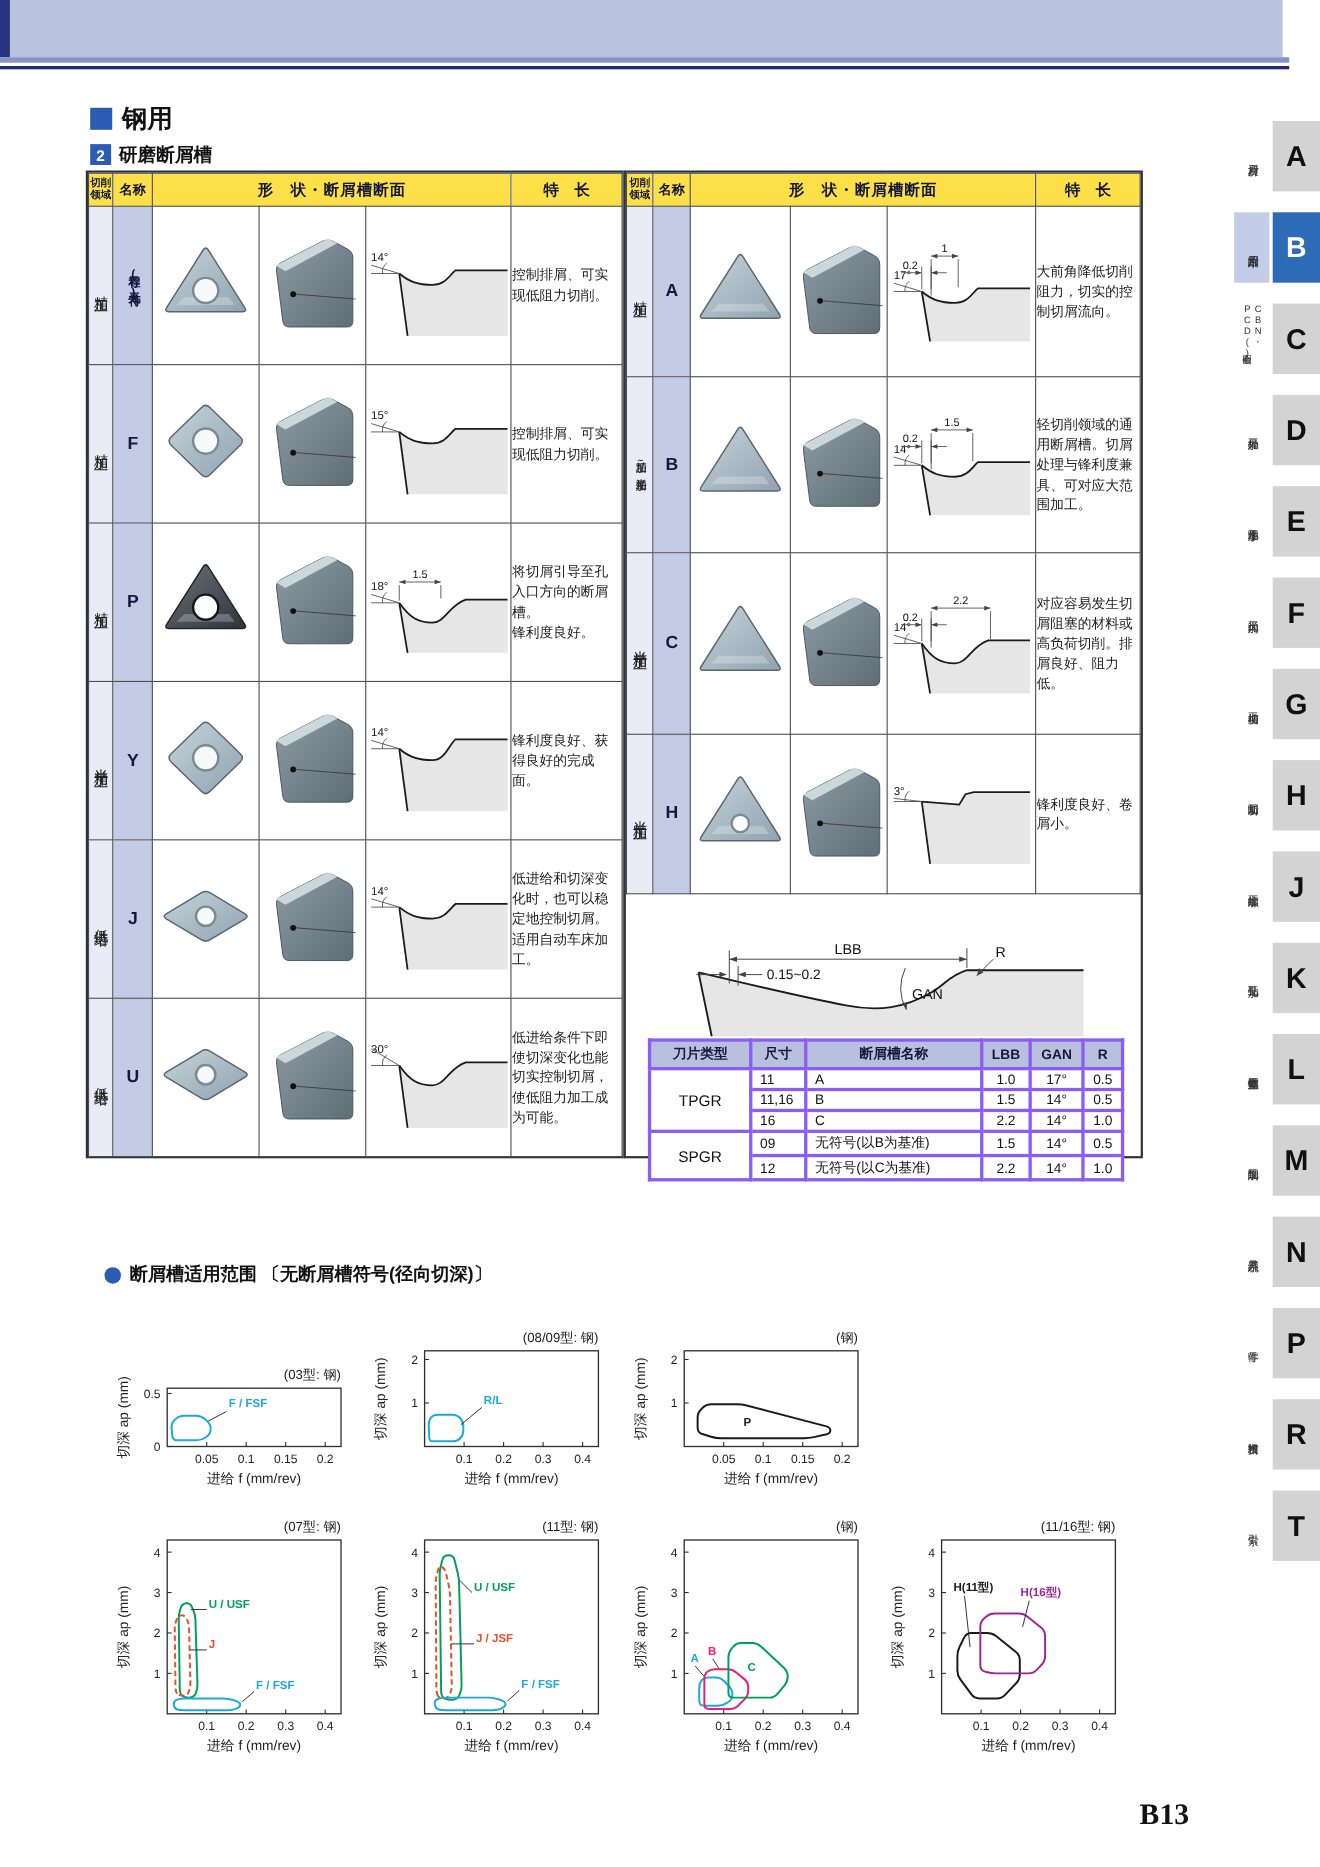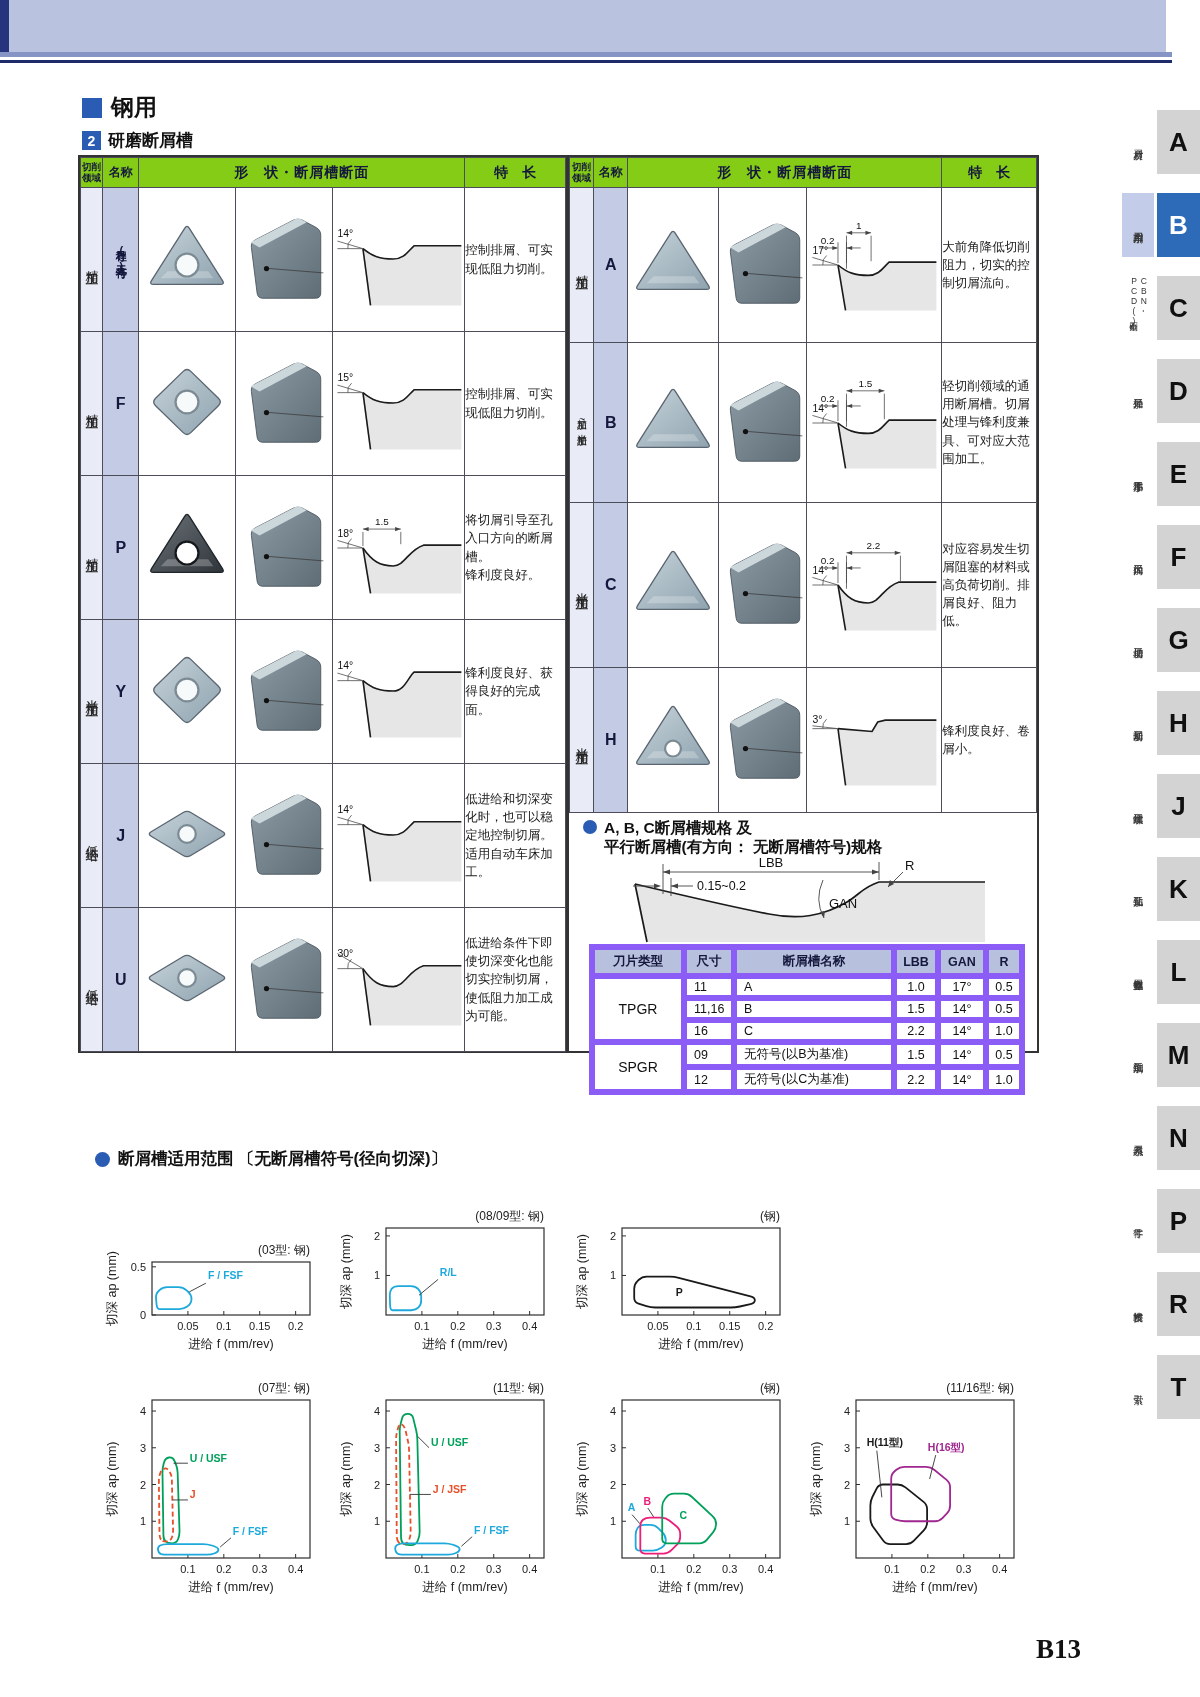--- a/index.html
+++ b/index.html
@@ -15,21 +15,21 @@
         font-size:23px;font-weight:bold;color:#111;}
   .sec1 .sq{width:20px;height:20px;background:#2b5cb4;}
   .sec2{position:absolute;left:82px;top:129px;display:flex;align-items:center;gap:7px;
         font-size:17px;font-weight:bold;color:#111;}
   .sec2 .num{width:19px;height:19px;background:#2b5cb4;color:#fff;font-size:14px;
         display:flex;align-items:center;justify-content:center;font-weight:bold;}
   
   .wrap{position:absolute;border:2px solid #333;background:#fff;}
   table.geo{border-collapse:collapse;table-layout:fixed;width:100%;}
   .geo td,.geo th{border:1px solid #4c4c5a;padding:0;overflow:hidden;vertical-align:middle;}
-  .geo th{background:#84cc16;color:#15183d;font-weight:bold;}
+  .geo th{background:#fde047;color:#15183d;font-weight:bold;}
   .h-area{font-size:9.5px;line-height:1.15;font-weight:normal;}
   .h-name{font-size:12px;}
   .h-shape{font-size:14px;letter-spacing:1px;margin-top:33px;}
   .h-feat{font-size:14px;}
   .c-area{background:#e9ebf6;text-align:center;}
   .c-name{background:#c3cbe5;text-align:center;font-weight:bold;font-size:16px;color:#15183d;}
   .vt{writing-mode:vertical-rl;text-orientation:upright;display:inline-block;
       letter-spacing:2px;font-size:13px;color:#222;}
   .vt.small{font-size:10px;letter-spacing:1px;}
   .vt.nmv{font-size:11px;font-weight:bold;color:#15183d;letter-spacing:1px;}
@@ -38,21 +38,21 @@
           white-space:pre-line;vertical-align:middle;}
   .profile{width:100%;height:106px;}
   
   .specblock{position:absolute;left:0;top:655px;width:464px;height:235px;}
   .spec-title{position:absolute;left:14px;top:6px;font-size:15.5px;font-weight:bold;color:#111;
               display:flex;gap:7px;align-items:flex-start;line-height:1.25;}
   .spec-title .dot{width:14px;height:14px;border-radius:50%;background:#2b5cb4;margin-top:2px;flex:none;}
   .groove-svg{position:absolute;left:18px;top:44px;}
   table.spec{border-collapse:collapse;table-layout:fixed;position:absolute;left:20px;top:132px;
              width:430px;font-size:12.5px;}
-  .spec td,.spec th{border:6px solid #8b5cf6;padding:1px 4px;}
+  .spec td,.spec th{border:3px solid #8b5cf6;padding:1px 4px;}
   .spec th{background:#b7c0dd;color:#15183d;font-size:12.5px;padding:3px 2px;}
   .spec td{text-align:center;background:#fff;color:#111;}
   .spec td.lft{text-align:left;padding-left:7px;margin-left:28px;}
   .spec td.typ{font-size:14px;}
   
   .charts-title{position:absolute;left:95px;top:1148px;display:flex;align-items:center;gap:8px;
                 font-size:16.5px;font-weight:bold;color:#111;}
   .charts-title .dot{width:15px;height:15px;border-radius:50%;background:#2b5cb4;}
   .chart{position:absolute;}
   
@@ -590,25 +590,20 @@
                   <path d="M 14,44 Q 13,38 18,34" fill="none" stroke="#444" stroke-width="0.8"></path>
                   <text x="3" y="38" font-size="11" text-anchor="start" fill="#111" font-weight="normal">3°</text>
                 </svg></div>
             </td>
         <td class="c-feat">锋利度良好、卷屑小。</td>
       </tr>
     </tbody>
       </table>
 
     <div class="specblock">
-      <div class="spec-title">
-        <span class="dot"></span>
-        <span><span>A, B, C断屑槽规格 及</span><br>
-        <span>平行断屑槽(有方向： 无断屑槽符号)规格</span></span>
-      </div>
       <svg class="groove-svg" width="424" height="88" viewBox="0 0 424 88">
         <path d="M 48,28 C 90,38 150,52 182,58 C 212,64 236,60 260,46 C 272,39 276,31 292,26 L 398,26 L 398,86 L 60,86 Z" fill="#e6e6e6"></path>
         <path d="M 48,28 C 90,38 150,52 182,58 C 212,64 236,60 260,46 C 272,39 276,31 292,26 L 398,26" fill="none" stroke="#1a1a1a" stroke-width="1.7"></path>
         <line x1="48" y1="28" x2="60" y2="86" stroke="#1a1a1a" stroke-width="1.7"></line>
         <line x1="76" y1="8" x2="76" y2="38" stroke="#444" stroke-width="0.9"></line>
         <line x1="292" y1="6" x2="292" y2="24" stroke="#444" stroke-width="0.9"></line>
         <line x1="76" y1="16" x2="292" y2="16" stroke="#444" stroke-width="0.9"></line>
         <path d="M 76,16 l 7,-2.5 l 0,5 Z" fill="#444"></path>
           <path d="M 292,16 l -7,-2.5 l 0,5 Z" fill="#444"></path>
         <text x="184" y="11" font-size="13" text-anchor="middle" fill="#111">LBB</text>

